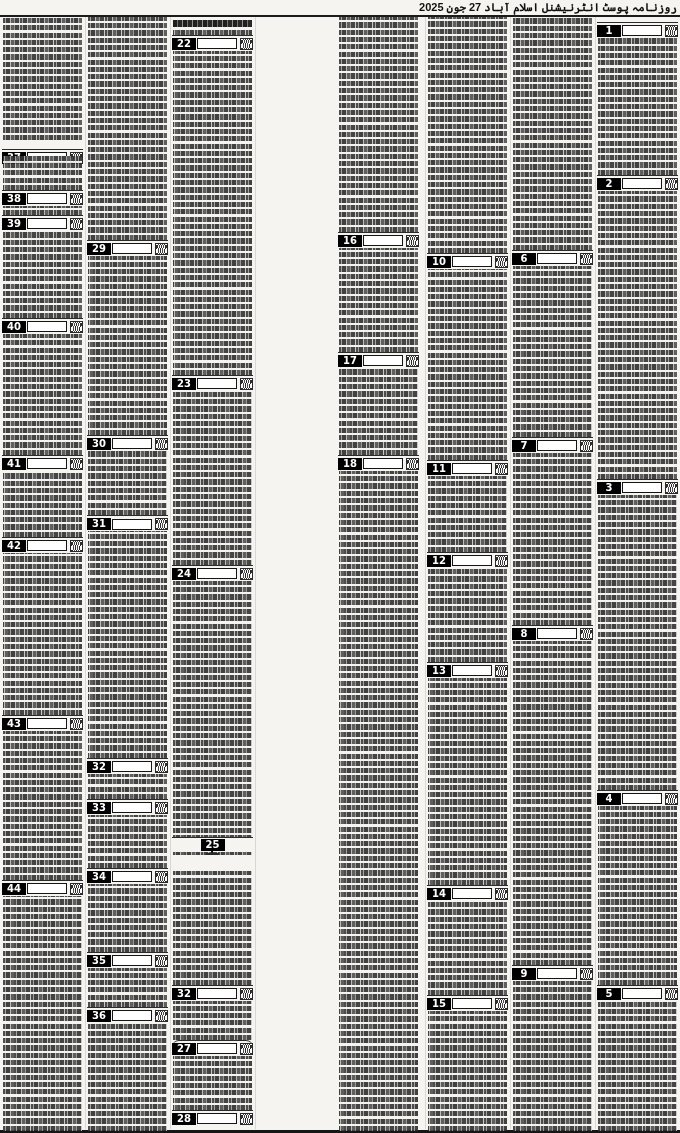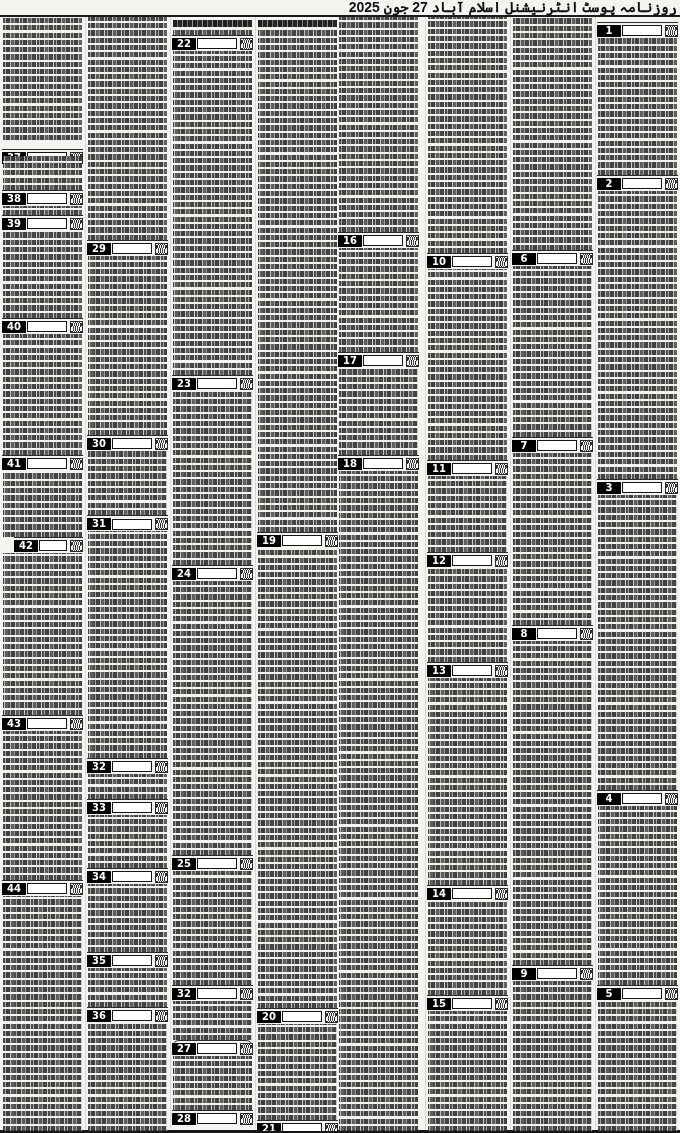--- a/index.html
+++ b/index.html
@@ -5,21 +5,21 @@
   html,body{margin:0;padding:0;background:#e9e8e4;}
   #page{
     position:relative;width:680px;height:1133px;margin:0 auto;
     background:#f5f4f1;overflow:hidden;
     font-family:"Liberation Sans",sans-serif;
   }
   
   .masthead{position:absolute;top:0;left:0;right:0;height:15px;border-bottom:2px solid #1b1b1b;background:#f5f4f1;}
   .masthead-text{
     position:absolute;right:3px;top:0;height:14px;
-    font-size:14px;font-weight:bold;color:#111;direction:rtl;white-space:nowrap;line-height:14px;
+    font-size:11px;font-weight:bold;color:#111;direction:rtl;white-space:nowrap;line-height:14px;
   }
   
   .vline{position:absolute;top:17px;height:1112px;width:1px;background:#d9d7d2;}
   
   .column{position:absolute;top:17px;width:81px;height:1114px;overflow:hidden;}
   
   .tx{
     position:absolute;left:1px;right:1px;opacity:.9;
     background-image:
       repeating-linear-gradient(0deg, rgba(245,244,241,0) 0px, rgba(245,244,241,0) 5.2px, #f5f4f1 5.2px, #f5f4f1 7.3px),
@@ -101,21 +101,21 @@
         <span class="item-namebox"></span>
         <span class="item-marker"></span>
       </div>
       <div class="tx v1" style="top: 317px; height: 121px;"></div>
       <div class="item-head" style="top: 438px;">
         <span class="item-num">41</span>
         <span class="item-namebox"></span>
         <span class="item-marker"></span>
       </div>
       <div class="tx v2" style="top: 454px; height: 66px;"></div>
-      <div class="item-head" style="top: 520px; margin-left: 12px;">
+      <div class="item-head" style="top: 520px;">
         <span class="item-num">42</span>
         <span class="item-namebox"></span>
         <span class="item-marker"></span>
       </div>
       <div class="tx v2" style="top: 536px; height: 162px;"></div>
       <div class="item-head" style="top: 698px;">
         <span class="item-num">43</span>
         <span class="item-namebox"></span>
         <span class="item-marker"></span>
       </div>
@@ -192,61 +192,40 @@
         <span class="item-namebox"></span>
         <span class="item-marker"></span>
       </div>
       <div class="tx v3" style="top: 374px; height: 174px;"></div>
       <div class="item-head" style="top: 548px;">
         <span class="item-num">24</span>
         <span class="item-namebox"></span>
         <span class="item-marker"></span>
       </div>
       <div class="tx v3" style="top: 564px; height: 274px;"></div>
-      <div class="item-head" style="top: 838px;">
+      <div class="item-head" style="top: 820px; flex-direction: column;">
         <span class="item-num">25</span>
         <span class="item-namebox"></span>
         <span class="item-marker"></span>
       </div>
       <div class="tx v3" style="top: 854px; height: 114px;"></div>
       <div class="item-head" style="top: 968px;">
         <span class="item-num">32</span>
         <span class="item-namebox"></span>
         <span class="item-marker"></span>
       </div>
       <div class="tx v3" style="top: 984px; height: 39px;"></div>
       <div class="item-head" style="top: 1023px; border-radius: 7px;">
         <span class="item-num">27</span>
         <span class="item-namebox"></span>
         <span class="item-marker"></span>
       </div>
       <div class="tx v2" style="top: 1039px; height: 54px;"></div>
       <div class="item-head" style="top: 1093px;">
         <span class="item-num">28</span>
-        <span class="item-namebox"></span>
-        <span class="item-marker"></span>
-      </div>
-    </div>
-    <div class="column" style="left: 257px;">
-      <div class="txb" style="top: 0px; height: 10px;"></div>
-      <div class="tx v2" style="top: 11px; height: 504px;"></div>
-      <div class="item-head" style="top: 515px;">
-        <span class="item-num">19</span>
-        <span class="item-namebox"></span>
-        <span class="item-marker"></span>
-      </div>
-      <div class="tx v1" style="top: 531px; height: 460px;"></div>
-      <div class="item-head" style="top: 991px;">
-        <span class="item-num">20</span>
-        <span class="item-namebox"></span>
-        <span class="item-marker"></span>
-      </div>
-      <div class="tx v3" style="top: 1007px; height: 96px;"></div>
-      <div class="item-head" style="top: 1103px;">
-        <span class="item-num">21</span>
         <span class="item-namebox"></span>
         <span class="item-marker"></span>
       </div>
     </div>
     <div class="column" style="left: 338px;">
       <div class="tx v1" style="top: 0px; height: 215px;"></div>
       <div class="item-head" style="top: 215px;">
         <span class="item-num">16</span>
         <span class="item-namebox"></span>
         <span class="item-marker"></span>

